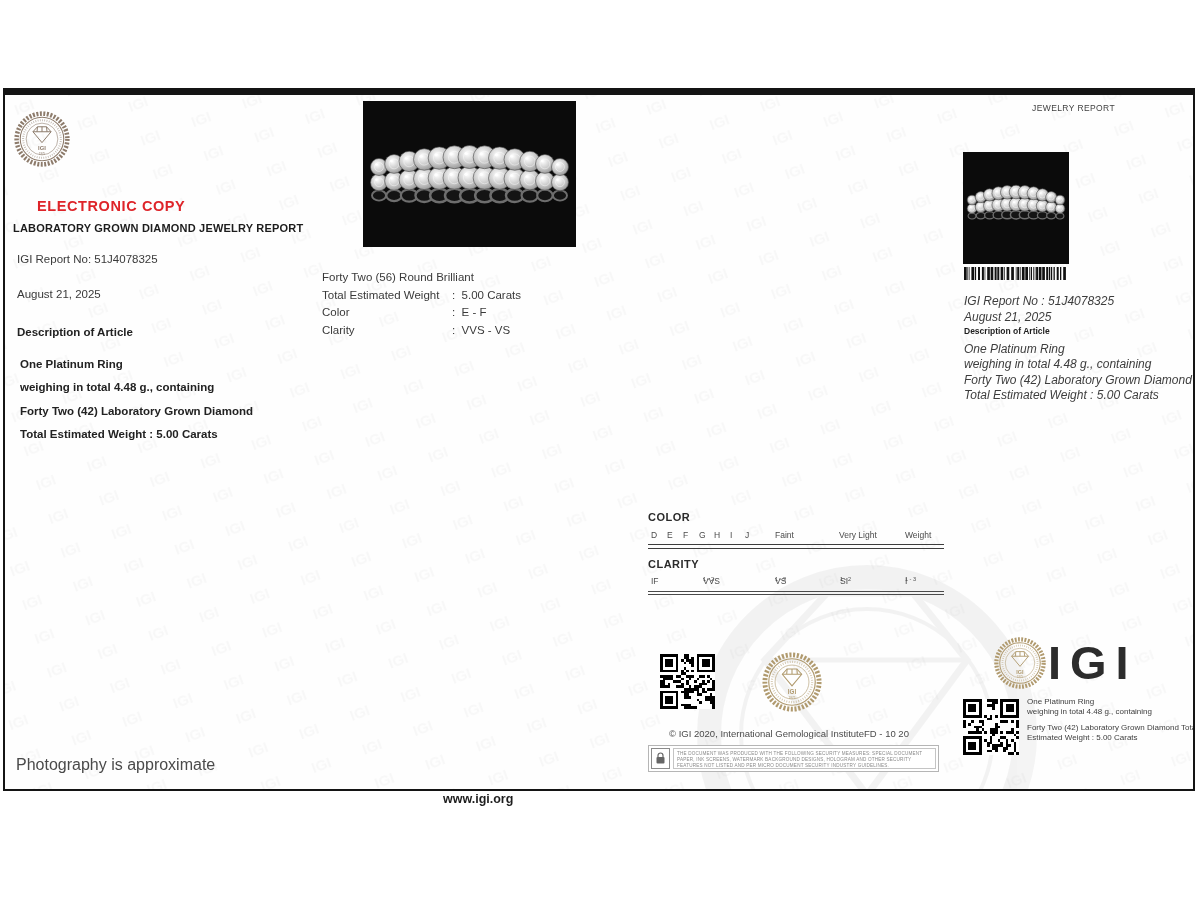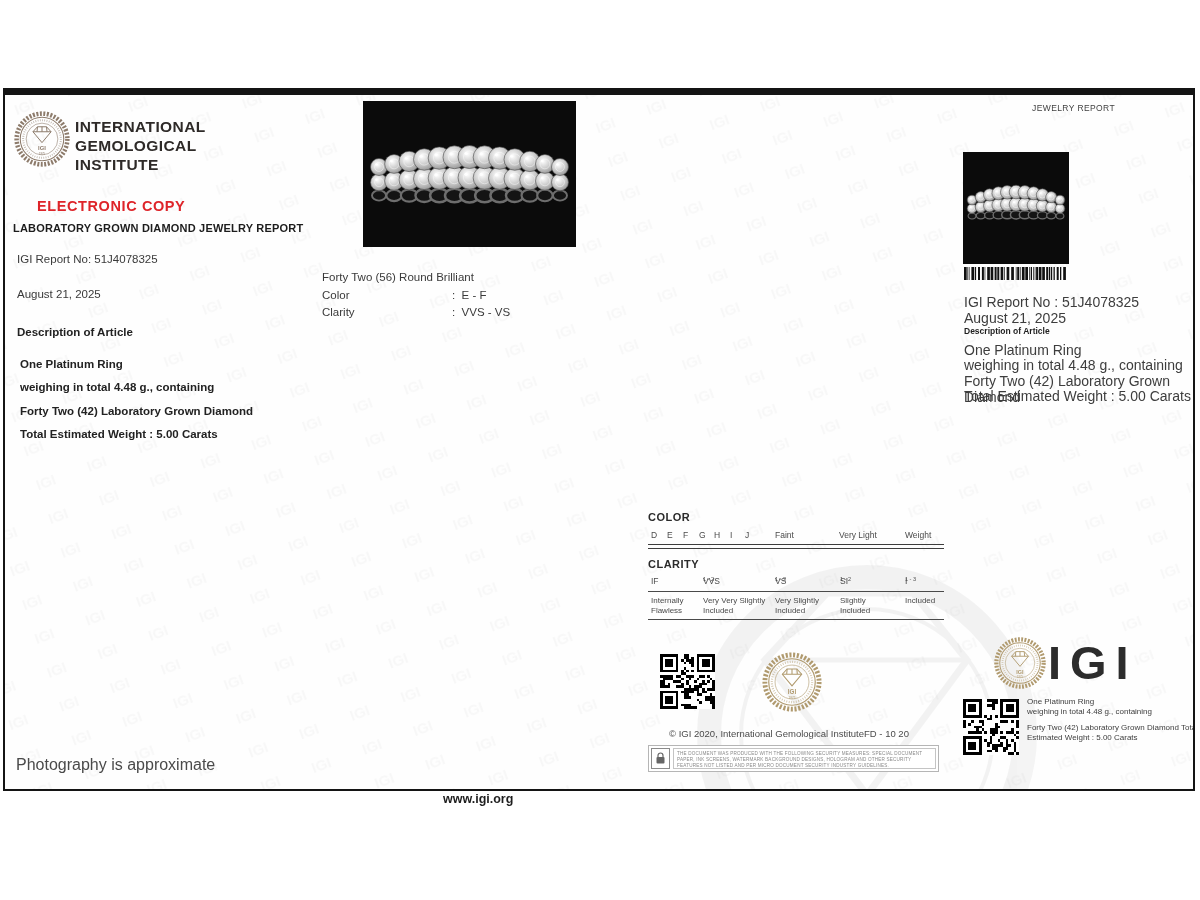--- a/index.html
+++ b/index.html
@@ -46,21 +46,21 @@
   .descrow div { position:absolute; }
   sup.grade-sup { font-size:5.5px; }
 
   .copyright-row { display:flex; justify-content:center; width:282px; font-size:9.5px; color:#4a4a4a; }
   .security { display:flex; align-items:stretch; width:291px; height:27px; border:1px solid #b5b5b5; padding:2px; background:#fff; }
   .sec-icon { width:19px; border:1px solid #8a8a8a; margin-right:3px; display:flex; align-items:center; justify-content:center; }
   .sec-text { flex:1; border:1px solid #c4c4c4; padding:2px 3px; font-size:4.6px; line-height:6px; color:#8a8a8a; letter-spacing:.2px; }
 
   
   .r-title { font-size:8.5px; color:#3f3f3f; letter-spacing:.4px; }
-  .r-reg  { font-size:14px; color:#3d3d3d; }
+  .r-reg  { font-size:12px; color:#3d3d3d;font-style:italic; }
   .r-bold { font-size:8.5px; font-weight:bold; color:#1f1f1f; }
   .barcode svg { display:block; width:100%; height:100%; }
   .igi-logo-text { font-size:47px; font-weight:600; letter-spacing:9px; color:#2c2c2c; line-height:54px; }
   .summary { font-size:8px; color:#3d3d3d; line-height:10px; width:176px; }
   .summary .gap { margin-top:6px; }
 
   .website { font-size:12.5px; font-weight:bold; color:#1e1e1e; }
   .qr { background:#fff; }
   .qr svg { display:block; width:100%; height:100%; }
 </style>
@@ -92,25 +92,20 @@
         <circle cx="32" cy="32" r="24" fill="none" stroke="currentColor" stroke-width="1.2"></circle>
         <circle cx="32" cy="32" r="20.8" fill="none" stroke="currentColor" stroke-width="2.2" stroke-dasharray=".9 1.6" opacity=".55"></circle>
         <circle cx="32" cy="32" r="17.5" fill="none" stroke="currentColor" stroke-width=".8" opacity=".8"></circle>
         <g fill="none" stroke="currentColor" stroke-width="1.1">
           <path d="M22,24 L27,18.5 L37,18.5 L42,24 L32,36 Z"></path>
           <path d="M22,24 L42,24 M27,18.5 L26.5,24 M37,18.5 L37.5,24 M32,18.5 L32,24"></path>
         </g>
         <text x="32" y="44.5" font-size="6.5" font-weight="bold" text-anchor="middle" fill="currentColor">IGI</text>
         <text x="32" y="50" font-size="3.2" text-anchor="middle" fill="currentColor">1975</text>
       </svg>
-    </div>
-    <div class="abs brand-name" style="left:70px; top:22px;">
-      <div>INTERNATIONAL</div>
-      <div>GEMOLOGICAL</div>
-      <div>INSTITUTE</div>
     </div>
     <div class="abs electronic" style="left:32px; top:103px;">ELECTRONIC COPY</div>
     <div class="abs report-type" style="left:8px; top:127px;">LABORATORY GROWN DIAMOND JEWELRY REPORT</div>
     <div class="abs t-reg" style="left:12px; top:158px;">IGI Report No: 51J4078325</div>
     <div class="abs t-reg" style="left:12px; top:193px;">August 21, 2025</div>
     <div class="abs t-bold" style="left:12px; top:231px;">Description of Article</div>
     <div class="abs t-bold" style="left:15px; top:263px;">One Platinum Ring</div>
     <div class="abs t-bold" style="left:15px; top:286px;">weighing in total 4.48 g., containing</div>
     <div class="abs t-bold" style="left:15px; top:310px;">Forty Two (42) Laboratory Grown Diamond</div>
     <div class="abs t-bold" style="left:15px; top:333px;">Total Estimated Weight : 5.00 Carats</div>
@@ -215,20 +210,24 @@
           <circle cx="181.91666666666666" cy="62.94444444444444" r="4.9" fill="none" stroke="#fff" stroke-width=".8" opacity=".55"></circle>
           <circle cx="179.1" cy="60.1" r="1.3" fill="#fff" opacity=".9"></circle>
           <circle cx="197" cy="66" r="8.5" fill="url(#ring-large-g)" stroke="#4a4a4a" stroke-width=".6"></circle>
           <circle cx="197" cy="66" r="4.4" fill="none" stroke="#fff" stroke-width=".8" opacity=".55"></circle>
           <circle cx="194.4" cy="63.5" r="1.2" fill="#fff" opacity=".9"></circle>
         </svg>
     </div>
     <div class="abs t-reg" style="left:317px; top:176px;">Forty Two (56) Round Brilliant</div>
     <div class="abs spec-table" style="left:317px; top:194px; width:300px;">
       <div class="spec-row">
+        <span class="spec-label">Total Estimated Weight</span>
+        <span class="spec-val"><span>:</span>&nbsp;&nbsp;<span>5.00 Carats</span></span>
+      </div>
+      <div class="spec-row">
         <span class="spec-label">Color</span>
         <span class="spec-val"><span>:</span>&nbsp;&nbsp;<span>E - F</span></span>
       </div>
       <div class="spec-row">
         <span class="spec-label">Clarity</span>
         <span class="spec-val"><span>:</span>&nbsp;&nbsp;<span>VVS - VS</span></span>
       </div>
     </div>
 
     <div class="abs scales" style="left:643px; top:416px;">
@@ -248,27 +247,20 @@
       <div class="dline" style="margin-top:1px;"></div>
       <div class="scale-title" style="margin-top:9px;">CLARITY</div>
       <div class="srow" style="margin-top:6px;">
         <span style="left:3px"><span>IF</span><sup class="grade-sup"></sup></span>
         <span style="left:55px"><span>VVS</span><sup class="grade-sup">1 - 2</sup></span>
         <span style="left:127px"><span>VS</span><sup class="grade-sup">1 - 2</sup></span>
         <span style="left:192px"><span>SI</span><sup class="grade-sup">1 - 2</sup></span>
         <span style="left:257px"><span>I</span><sup class="grade-sup">1 - 3</sup></span>
       </div>
       <div class="sline" style="margin-top:2px;"></div>
-      <div class="descrow" style="margin-top:4px;">
-        <div style="left:3px; width:50px;">Internally Flawless</div>
-        <div style="left:55px; width:76px;">Very Very Slightly Included</div>
-        <div style="left:127px; width:62px;">Very Slightly Included</div>
-        <div style="left:192px; width:42px;">Slightly Included</div>
-        <div style="left:257px; width:38px;">Included</div>
-      </div>
       <div class="sline" style="margin-top:2px;"></div>
     </div>
 
     <div class="abs qr" style="left:655px; top:559px; width:55px; height:55px;">
         <svg viewBox="0 0 21 21" shape-rendering="crispEdges">
           <rect width="21" height="21" fill="#fff"></rect>
           <rect x="0" y="0" width="7" height="7" fill="#000"></rect>
           <rect x="1" y="1" width="5" height="5" fill="#fff"></rect>
           <rect x="2" y="2" width="3" height="3" fill="#000"></rect>
           <rect x="14" y="0" width="7" height="7" fill="#000"></rect>

